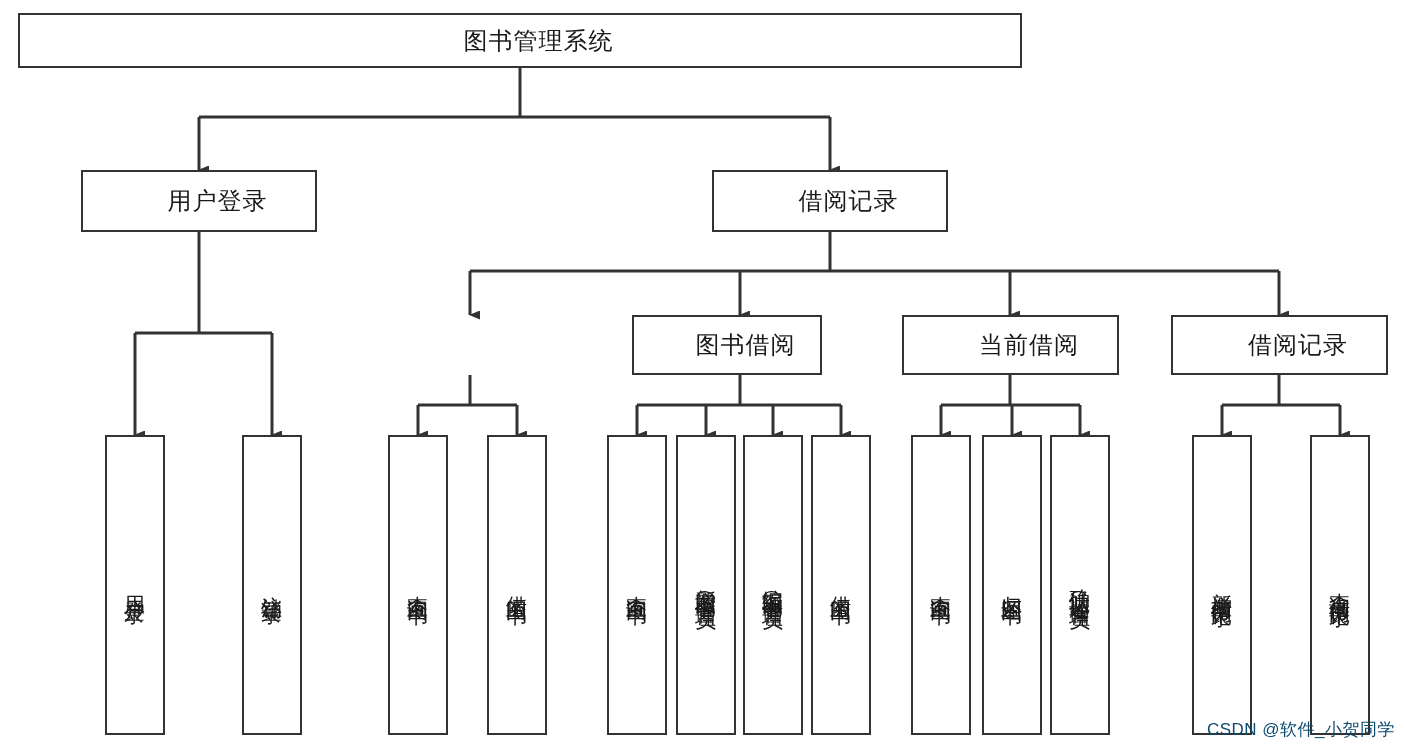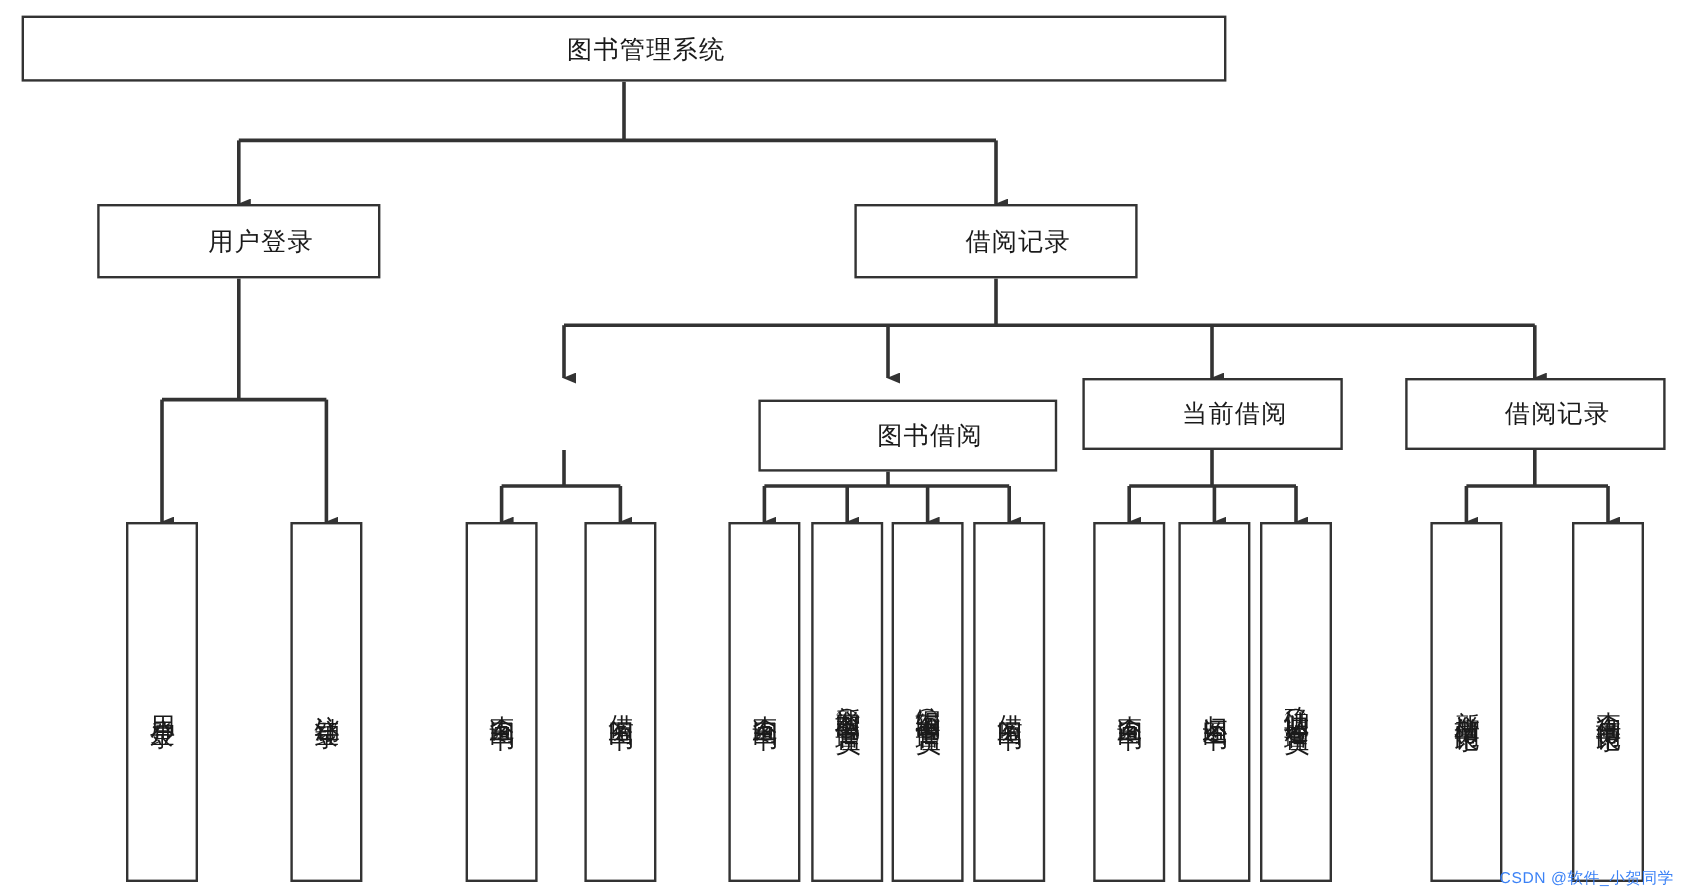--- a/index.html
+++ b/index.html
@@ -28,43 +28,43 @@
     position: absolute;
     box-sizing: border-box;
     border: 2px solid #333333;
     background: #ffffff;
     display: flex;
     align-items: center;
     justify-content: center;
     color: #1a1a1a;
   }
   .node.horizontal {
-    font-size: 21px;
+    font-size: 24px;
     letter-spacing: 1px;
     padding-left: 37px;
   }
   .node.vertical {
     writing-mode: vertical-rl;
     text-orientation: upright;
     font-size: 21px;
     letter-spacing: 3px;
     line-height: 1;
     padding: 6px 0;
     text-align: center;
   }
   .node-label {
     display: block;
     white-space: nowrap;
   }
   .watermark {
     position: absolute;
     right: 10px;
     bottom: 6px;
-    font-size: 13px;
-    color: #3b82f6;
+    font-size: 17px;
+    color: #0c4a6e;
     white-space: nowrap;
     letter-spacing: 0.5px;
   }
 </style>
 </head>
 <body>
 
 <div id="diagram-root">
 
   <svg id="edge-layer" width="1405" height="747" viewBox="0 0 1405 747" xmlns="http://www.w3.org/2000/svg">
@@ -114,21 +114,21 @@
     <span class="node-label">图书管理系统</span>
   </div>
 
   <div class="node horizontal" style="left: 81px; top: 170px; width: 236px; height: 62px;">
     <span class="node-label">用户登录</span>
   </div>
   <div class="node horizontal" style="left: 712px; top: 170px; width: 236px; height: 62px;">
     <span class="node-label">借阅记录</span>
   </div>
 
-  <div class="node horizontal" style="left: 632px; top: 333px; width: 249px; height: 60px;">
+  <div class="node horizontal" style="left: 632px; top: 315px; width: 190px; height: 60px;">
     <span class="node-label">图书借阅</span>
   </div>
   <div class="node horizontal" style="left: 1171px; top: 315px; width: 217px; height: 60px;">
     <span class="node-label">借阅记录</span>
   </div>
   <div class="node horizontal" style="left: 902px; top: 315px; width: 217px; height: 60px;">
     <span class="node-label">当前借阅</span>
   </div>
 
   <div class="node vertical" style="left: 105px; top: 435px; width: 60px; height: 300px;">

